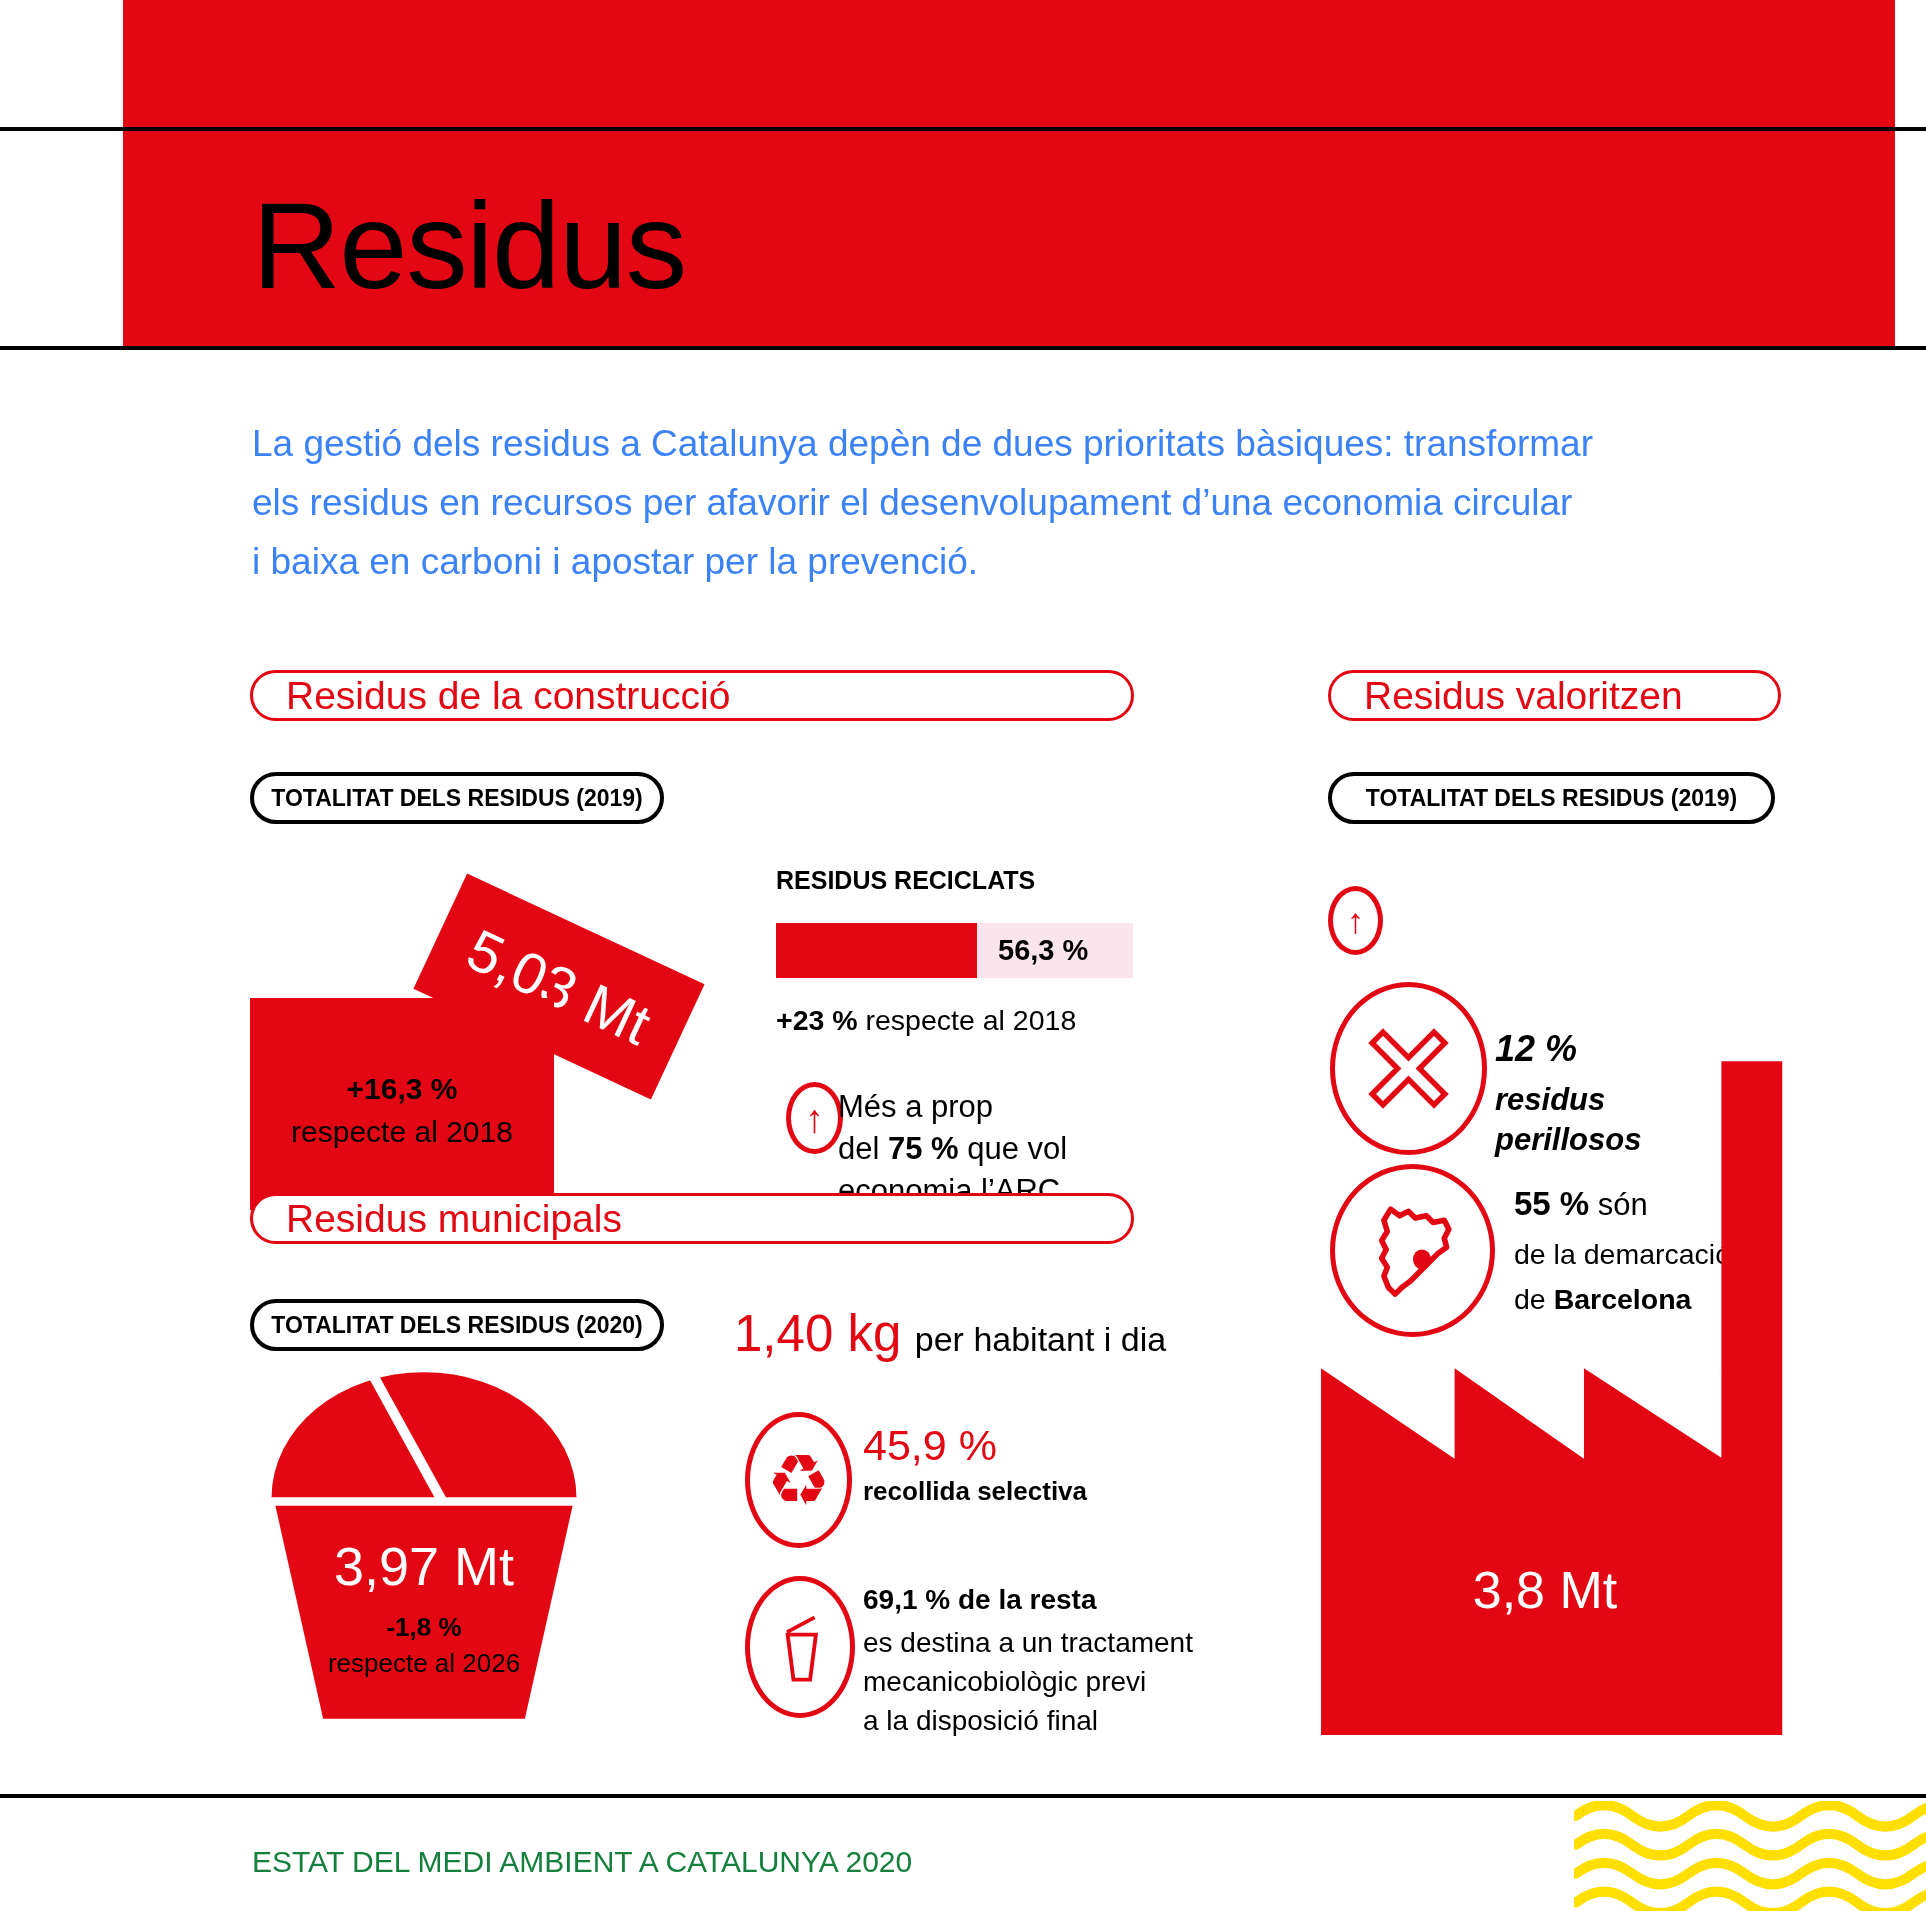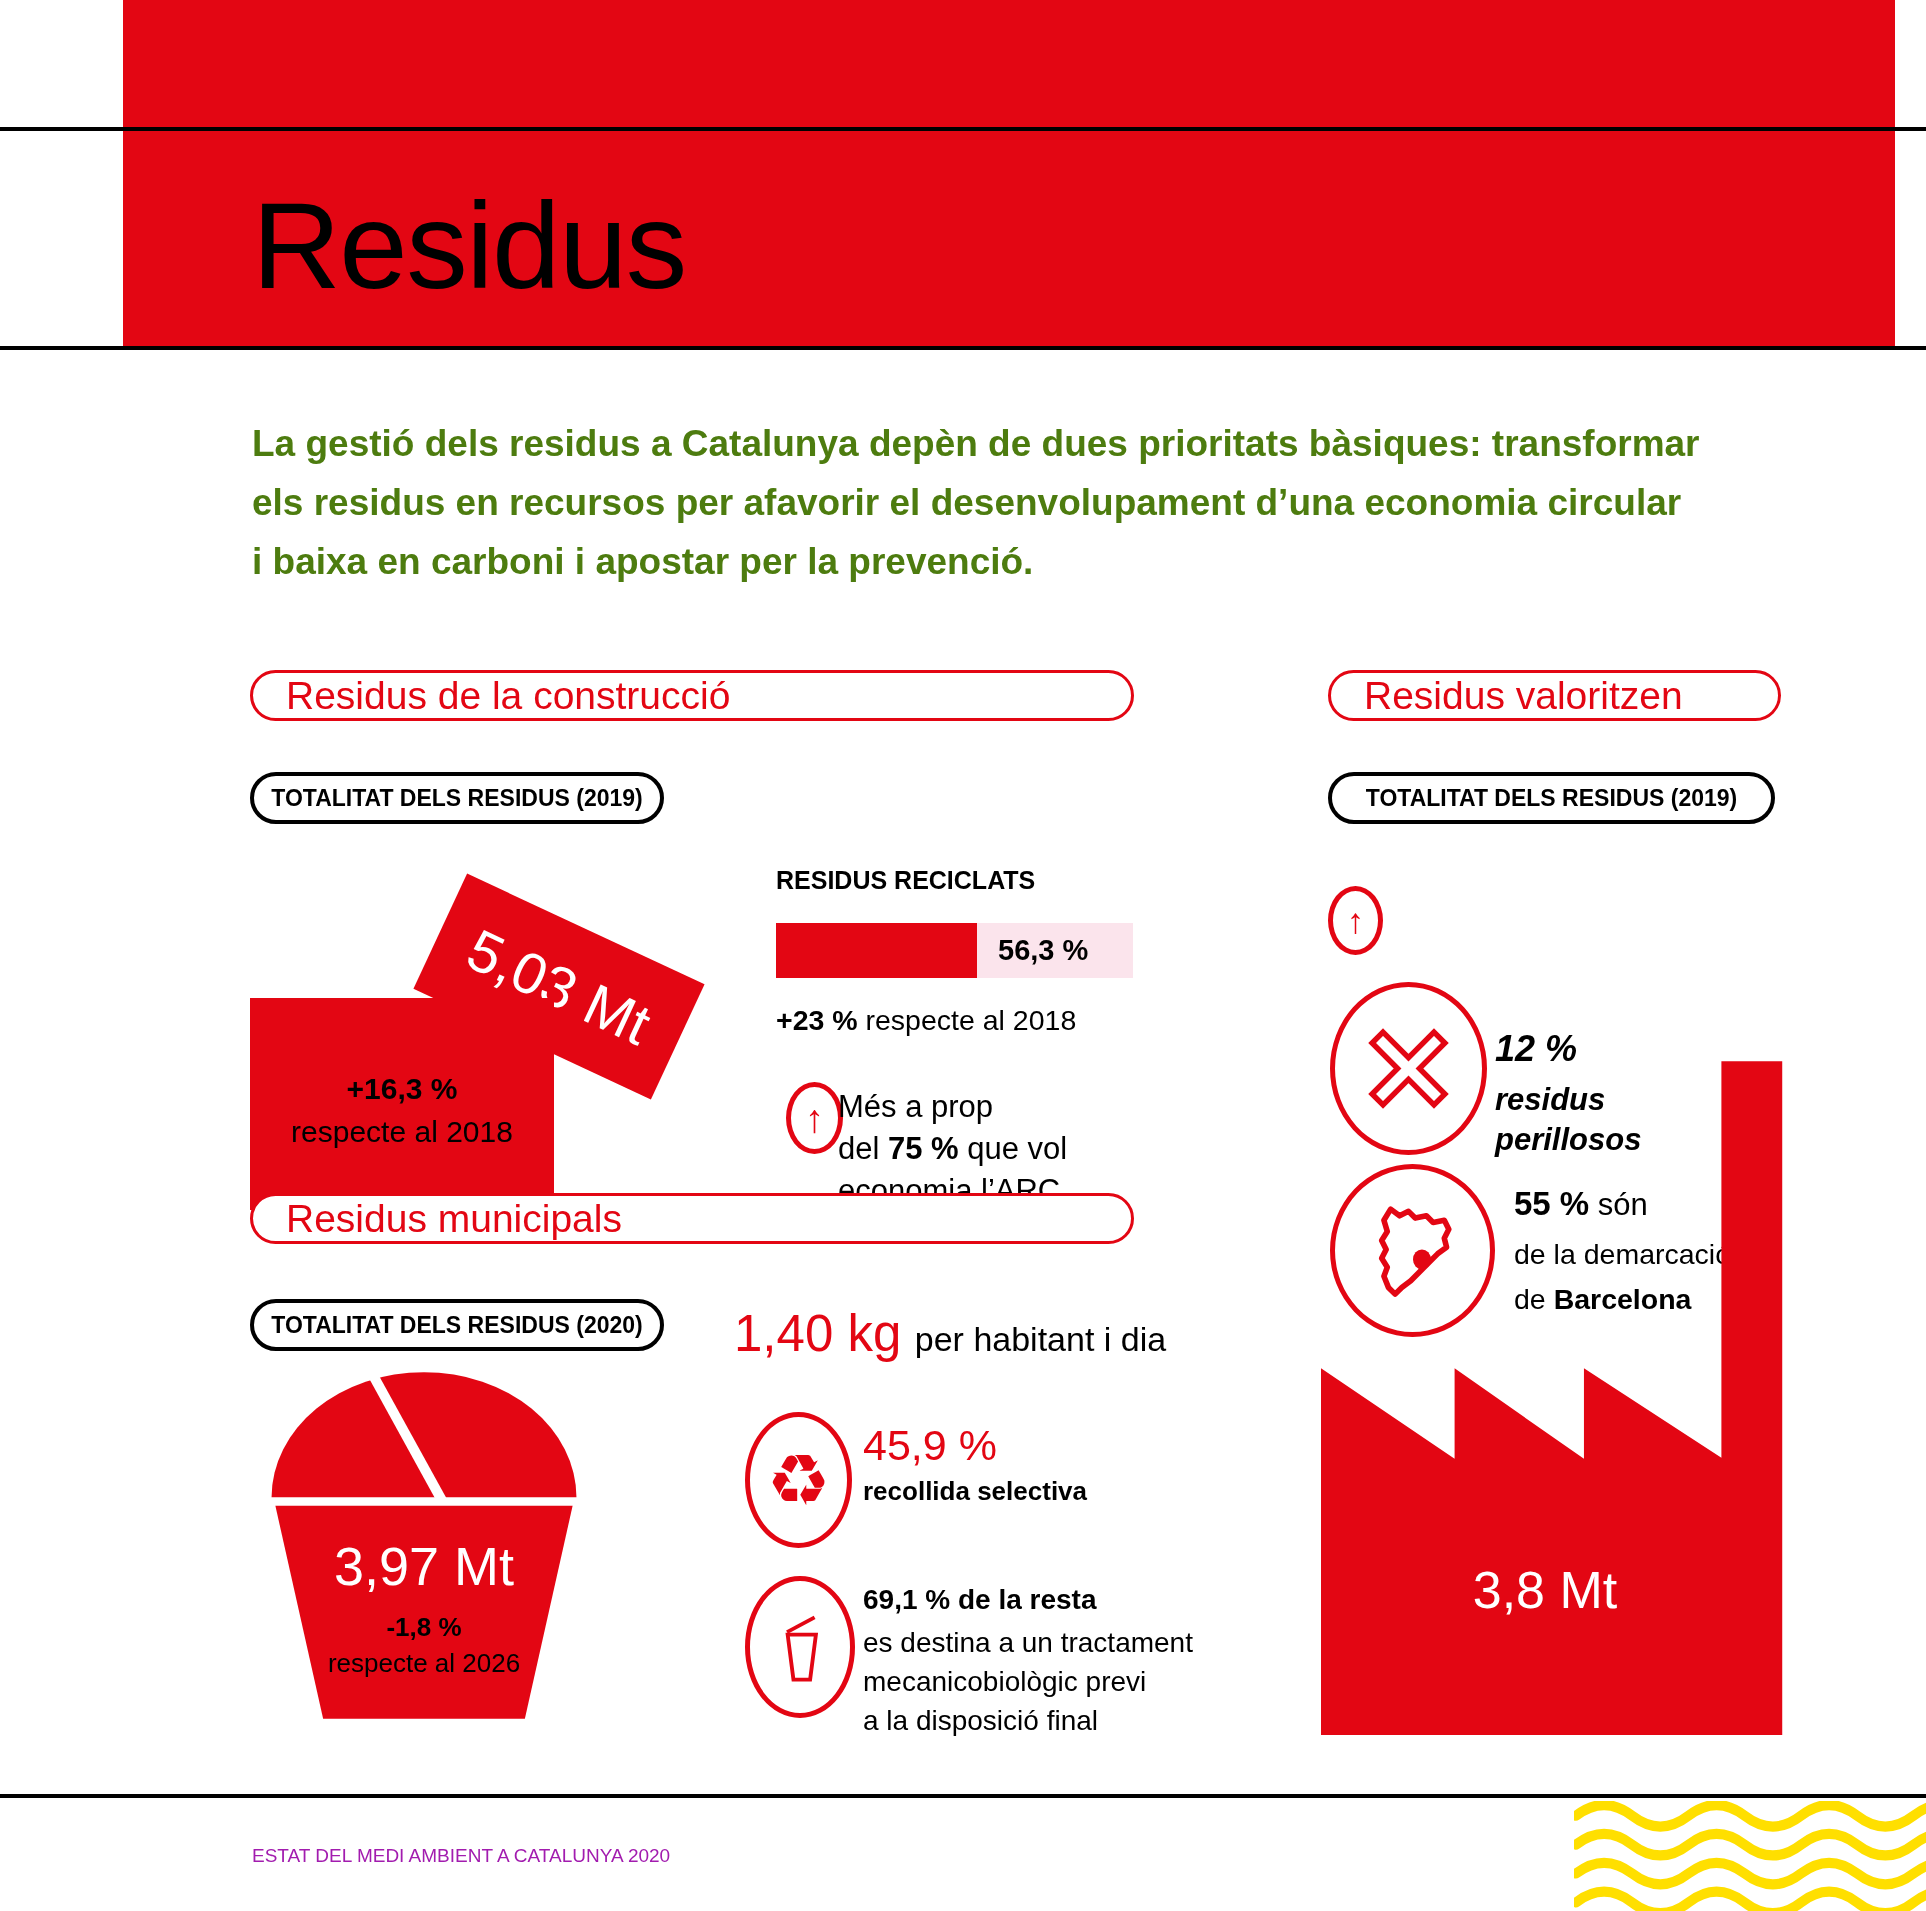--- a/index.html
+++ b/index.html
@@ -18,42 +18,42 @@
   .bold{font-weight:bold;}
   .red{color:var(--red);}
   .white{color:#fff;}
   .pre{white-space:pre-line;}
 
   .rule{position:absolute;left:0;width:2703px;height:4.2px;background:#000;z-index:6;}
 
   .banner{position:absolute;left:123px;top:0;width:1772px;height:348px;background:var(--red);z-index:1;}
   .page-title{position:absolute;left:252px;top:175px;font-size:123px;letter-spacing:-1.5px;color:#000;z-index:3;}
 
-  .intro{position:absolute;left:252px;top:414px;font-size:37px;line-height:59px;color:#4d7c0f;font-weight:bold;}
+  .intro{position:absolute;left:252px;top:414px;font-size:37px;line-height:59px;color:#3b82f6;}
 
   .pill{position:absolute;height:51px;border:3.9px solid var(--red);border-radius:35px;
     display:flex;align-items:center;padding-left:33px;color:var(--red);font-size:39px;background:#fff;}
   .badge{position:absolute;height:52px;border:4.2px solid #000;border-radius:29px;
     display:flex;align-items:center;justify-content:center;font-weight:bold;font-size:23px;background:#fff;}
 
   .block{position:absolute;background:var(--red);}
   .oval{position:absolute;border:5px solid var(--red);border-radius:50%;
     display:flex;align-items:center;justify-content:center;background:#fff;}
 
   .bar{position:absolute;left:776px;top:923px;width:357px;height:55px;background:var(--pink);}
   #bar-fill{position:absolute;left:0;top:0;height:100%;background:var(--red);}
   .bar-label{position:absolute;left:998px;top:934px;font-size:29px;font-weight:bold;z-index:2;}
 
   .arrow-glyph{font-size:39px;color:var(--red);line-height:1;}
   .recycle-glyph{font-size:71px;color:var(--red);line-height:1;}
 
   .waves{position:absolute;left:1574px;top:1801px;width:1129px;height:112px;}
   .waves path{stroke:var(--yellow);stroke-width:26px;fill:none;stroke-linecap:round;}
 
-  .footer-text{position:absolute;left:252px;top:1845px;font-size:19px;color:#a21caf;}
+  .footer-text{position:absolute;left:252px;top:1845px;font-size:30px;color:#15803d;}
 </style>
 </head>
 <body>
 
 <div class="stage">
 
   <div class="banner"></div>
   <div class="rule" style="top:127px;"></div>
   <div class="rule" style="top:346px;"></div>
   <div class="page-title">Residus</div>

